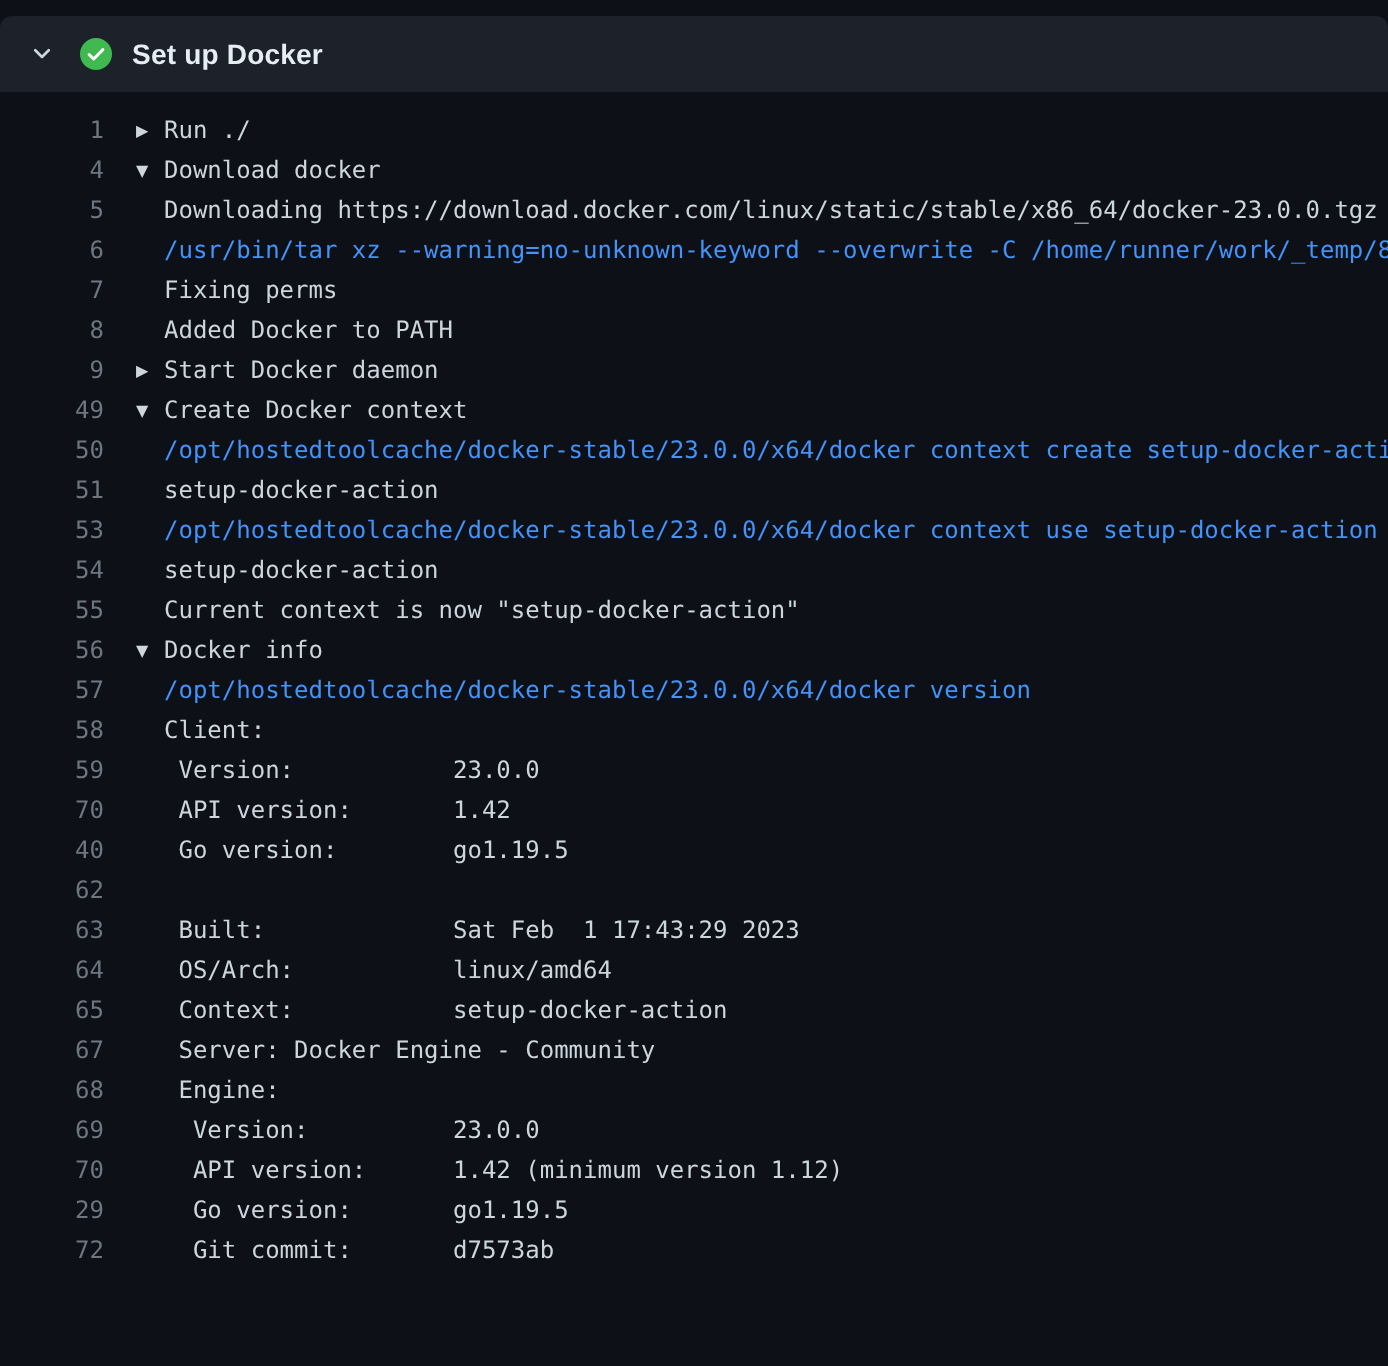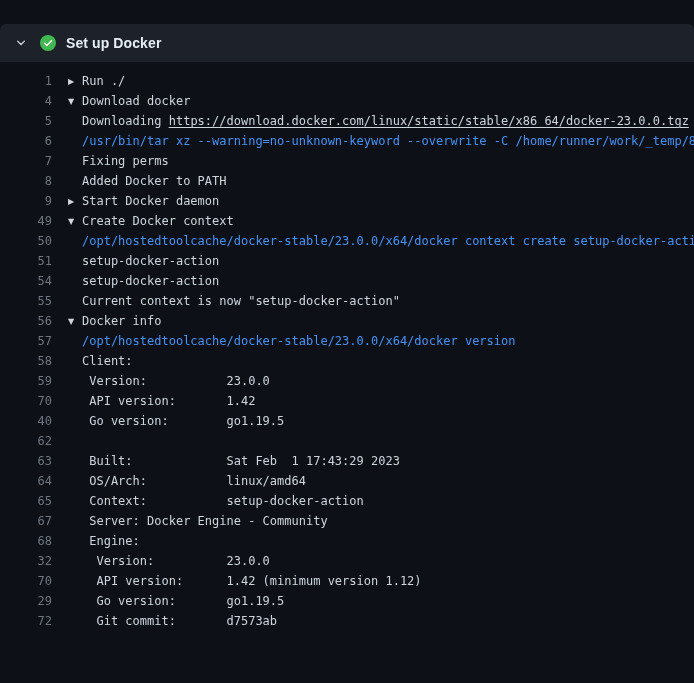--- a/index.html
+++ b/index.html
@@ -4,21 +4,21 @@
 <style>
   * { margin: 0; padding: 0; box-sizing: border-box; }
   html, body {
     width: 694px; height: 683px;
     background: #0d1117;
     overflow: hidden;
     font-family: "Liberation Sans", sans-serif;
   }
   .page {
     width: 694px; height: 683px;
-    padding-top: 24px;
+    padding-top: 8px;
     background: #0d1117;
   }
   
   .step-header {
     height: 38px;
     background: #1d222a;
     border-radius: 6px 6px 0 0;
     display: flex;
     align-items: center;
     padding: 0 14px;
@@ -80,21 +80,20 @@
   .arrow {
     display: inline-block;
     width: 14px;
     font-size: 8px;
     color: #ced5dc;
     font-family: "DejaVu Sans", sans-serif;
     vertical-align: 1px;
   }
   .log-link {
     color: #cdd5dd;
-    text-decoration: underline;
     text-underline-offset: 2px;
     cursor: pointer;
   }
 </style>
 </head>
 <body>
 
 <div class="page">
 
   <div class="step-header">
@@ -115,33 +114,34 @@
       <div class="log-row group"><span class="line-num">1</span><span class="line-content group-collapsed"><span class="arrow">▶</span><span>Run ./</span></span></div>
       <div class="log-row group"><span class="line-num">4</span><span class="line-content group-expanded"><span class="arrow">▼</span><span>Download docker</span></span></div>
       <div class="log-row"><span class="line-num">5</span><span class="line-content link"><span>Downloading </span><a class="log-link">https://download.docker.com/linux/static/stable/x86_64/docker-23.0.0.tgz</a></span></div>
       <div class="log-row"><span class="line-num">6</span><span class="line-content command">/usr/bin/tar xz --warning=no-unknown-keyword --overwrite -C /home/runner/work/_temp/8c9</span></div>
       <div class="log-row"><span class="line-num">7</span><span class="line-content plain">Fixing perms</span></div>
       <div class="log-row"><span class="line-num">8</span><span class="line-content plain">Added Docker to PATH</span></div>
       <div class="log-row group"><span class="line-num">9</span><span class="line-content group-collapsed"><span class="arrow">▶</span><span>Start Docker daemon</span></span></div>
       <div class="log-row group"><span class="line-num">49</span><span class="line-content group-expanded"><span class="arrow">▼</span><span>Create Docker context</span></span></div>
       <div class="log-row"><span class="line-num">50</span><span class="line-content command">/opt/hostedtoolcache/docker-stable/23.0.0/x64/docker context create setup-docker-action</span></div>
       <div class="log-row"><span class="line-num">51</span><span class="line-content plain">setup-docker-action</span></div>
+      <div class="log-row"><span class="line-num">53</span><span class="line-content command">/opt/hostedtoolcache/docker-stable/23.0.0/x64/docker context use setup-docker-action</span></div>
       <div class="log-row"><span class="line-num">54</span><span class="line-content plain">setup-docker-action</span></div>
       <div class="log-row"><span class="line-num">55</span><span class="line-content plain">Current context is now "setup-docker-action"</span></div>
       <div class="log-row group"><span class="line-num">56</span><span class="line-content group-expanded"><span class="arrow">▼</span><span>Docker info</span></span></div>
       <div class="log-row"><span class="line-num">57</span><span class="line-content command">/opt/hostedtoolcache/docker-stable/23.0.0/x64/docker version</span></div>
       <div class="log-row"><span class="line-num">58</span><span class="line-content plain">Client:</span></div>
       <div class="log-row"><span class="line-num">59</span><span class="line-content plain"> Version:           23.0.0</span></div>
       <div class="log-row"><span class="line-num">70</span><span class="line-content plain"> API version:       1.42</span></div>
       <div class="log-row"><span class="line-num">40</span><span class="line-content plain"> Go version:        go1.19.5</span></div>
       <div class="log-row"><span class="line-num">62</span></div>
       <div class="log-row"><span class="line-num">63</span><span class="line-content plain"> Built:             Sat Feb  1 17:43:29 2023</span></div>
       <div class="log-row"><span class="line-num">64</span><span class="line-content plain"> OS/Arch:           linux/amd64</span></div>
       <div class="log-row"><span class="line-num">65</span><span class="line-content plain"> Context:           setup-docker-action</span></div>
       <div class="log-row"><span class="line-num">67</span><span class="line-content plain"> Server: Docker Engine - Community</span></div>
       <div class="log-row"><span class="line-num">68</span><span class="line-content plain"> Engine:</span></div>
-      <div class="log-row"><span class="line-num">32</span><span class="line-content plain">  Version:          23.0.0</span></div>
+      <div class="log-row"><span class="line-num">69</span><span class="line-content plain">  Version:          23.0.0</span></div>
       <div class="log-row"><span class="line-num">70</span><span class="line-content plain">  API version:      1.42 (minimum version 1.12)</span></div>
       <div class="log-row"><span class="line-num">29</span><span class="line-content plain">  Go version:       go1.19.5</span></div>
       <div class="log-row"><span class="line-num">72</span><span class="line-content plain">  Git commit:       d7573ab</span></div>
     </div>
 
 </div>
 
 </body></html>

